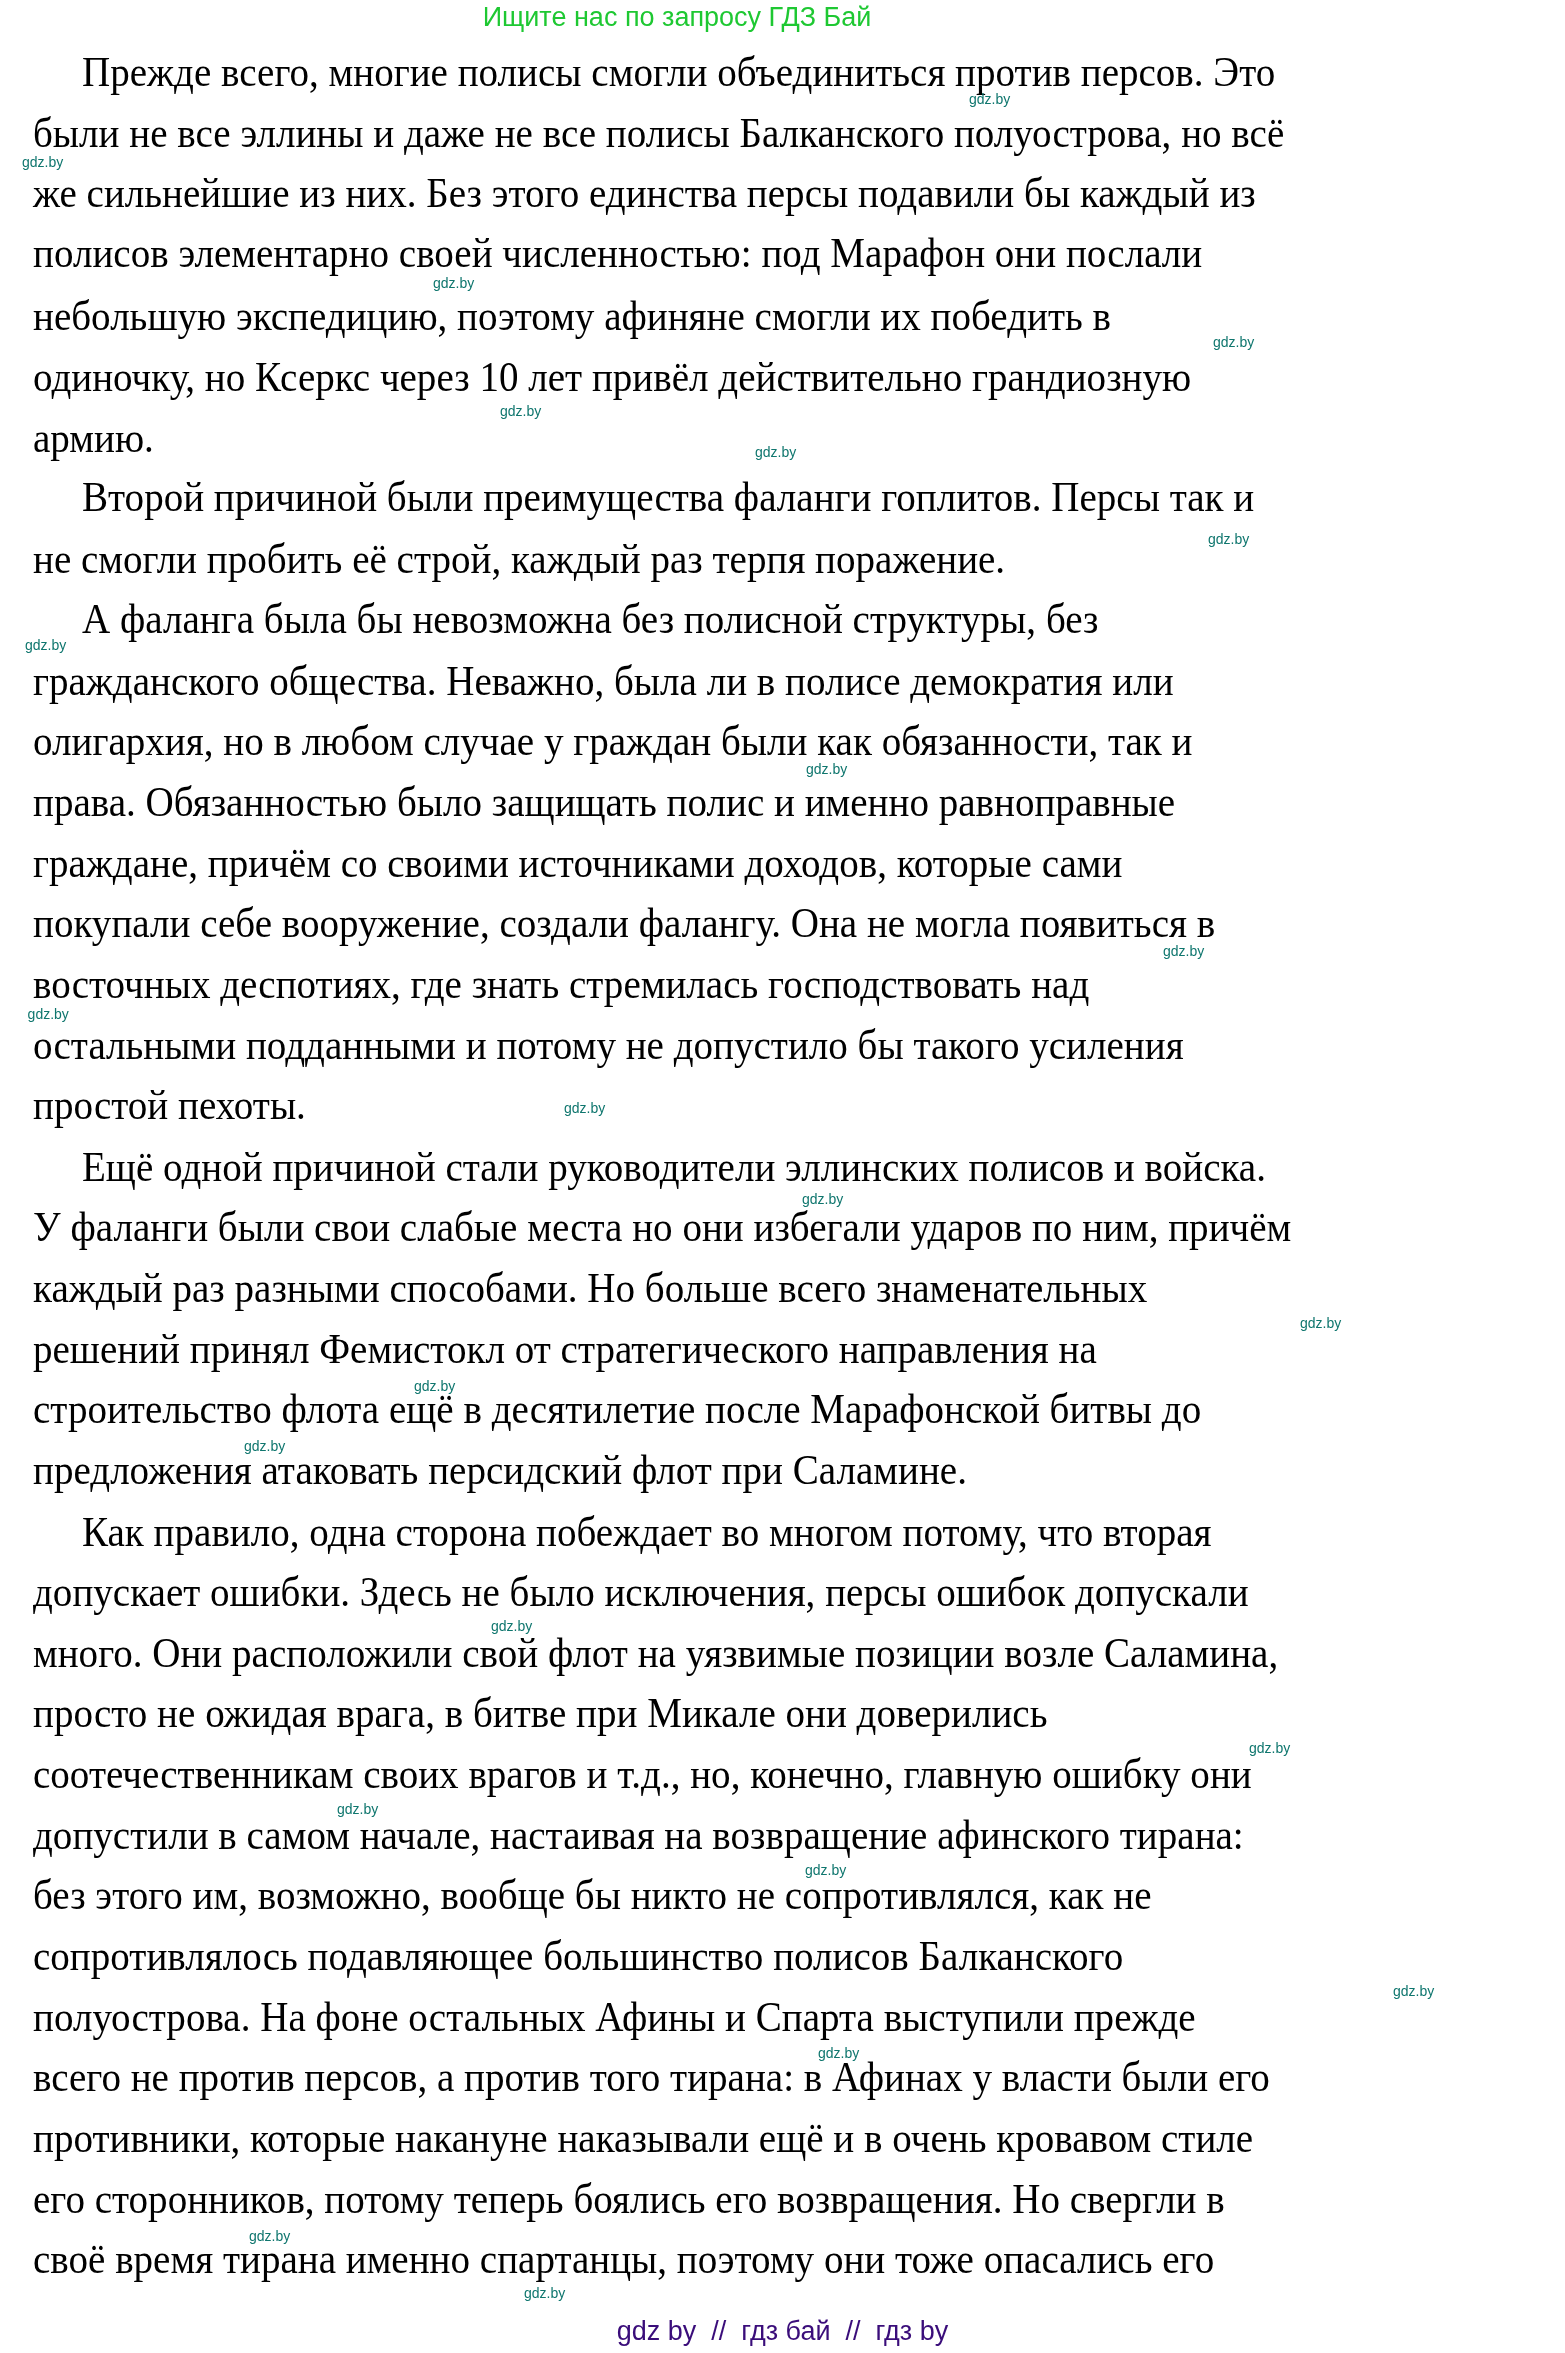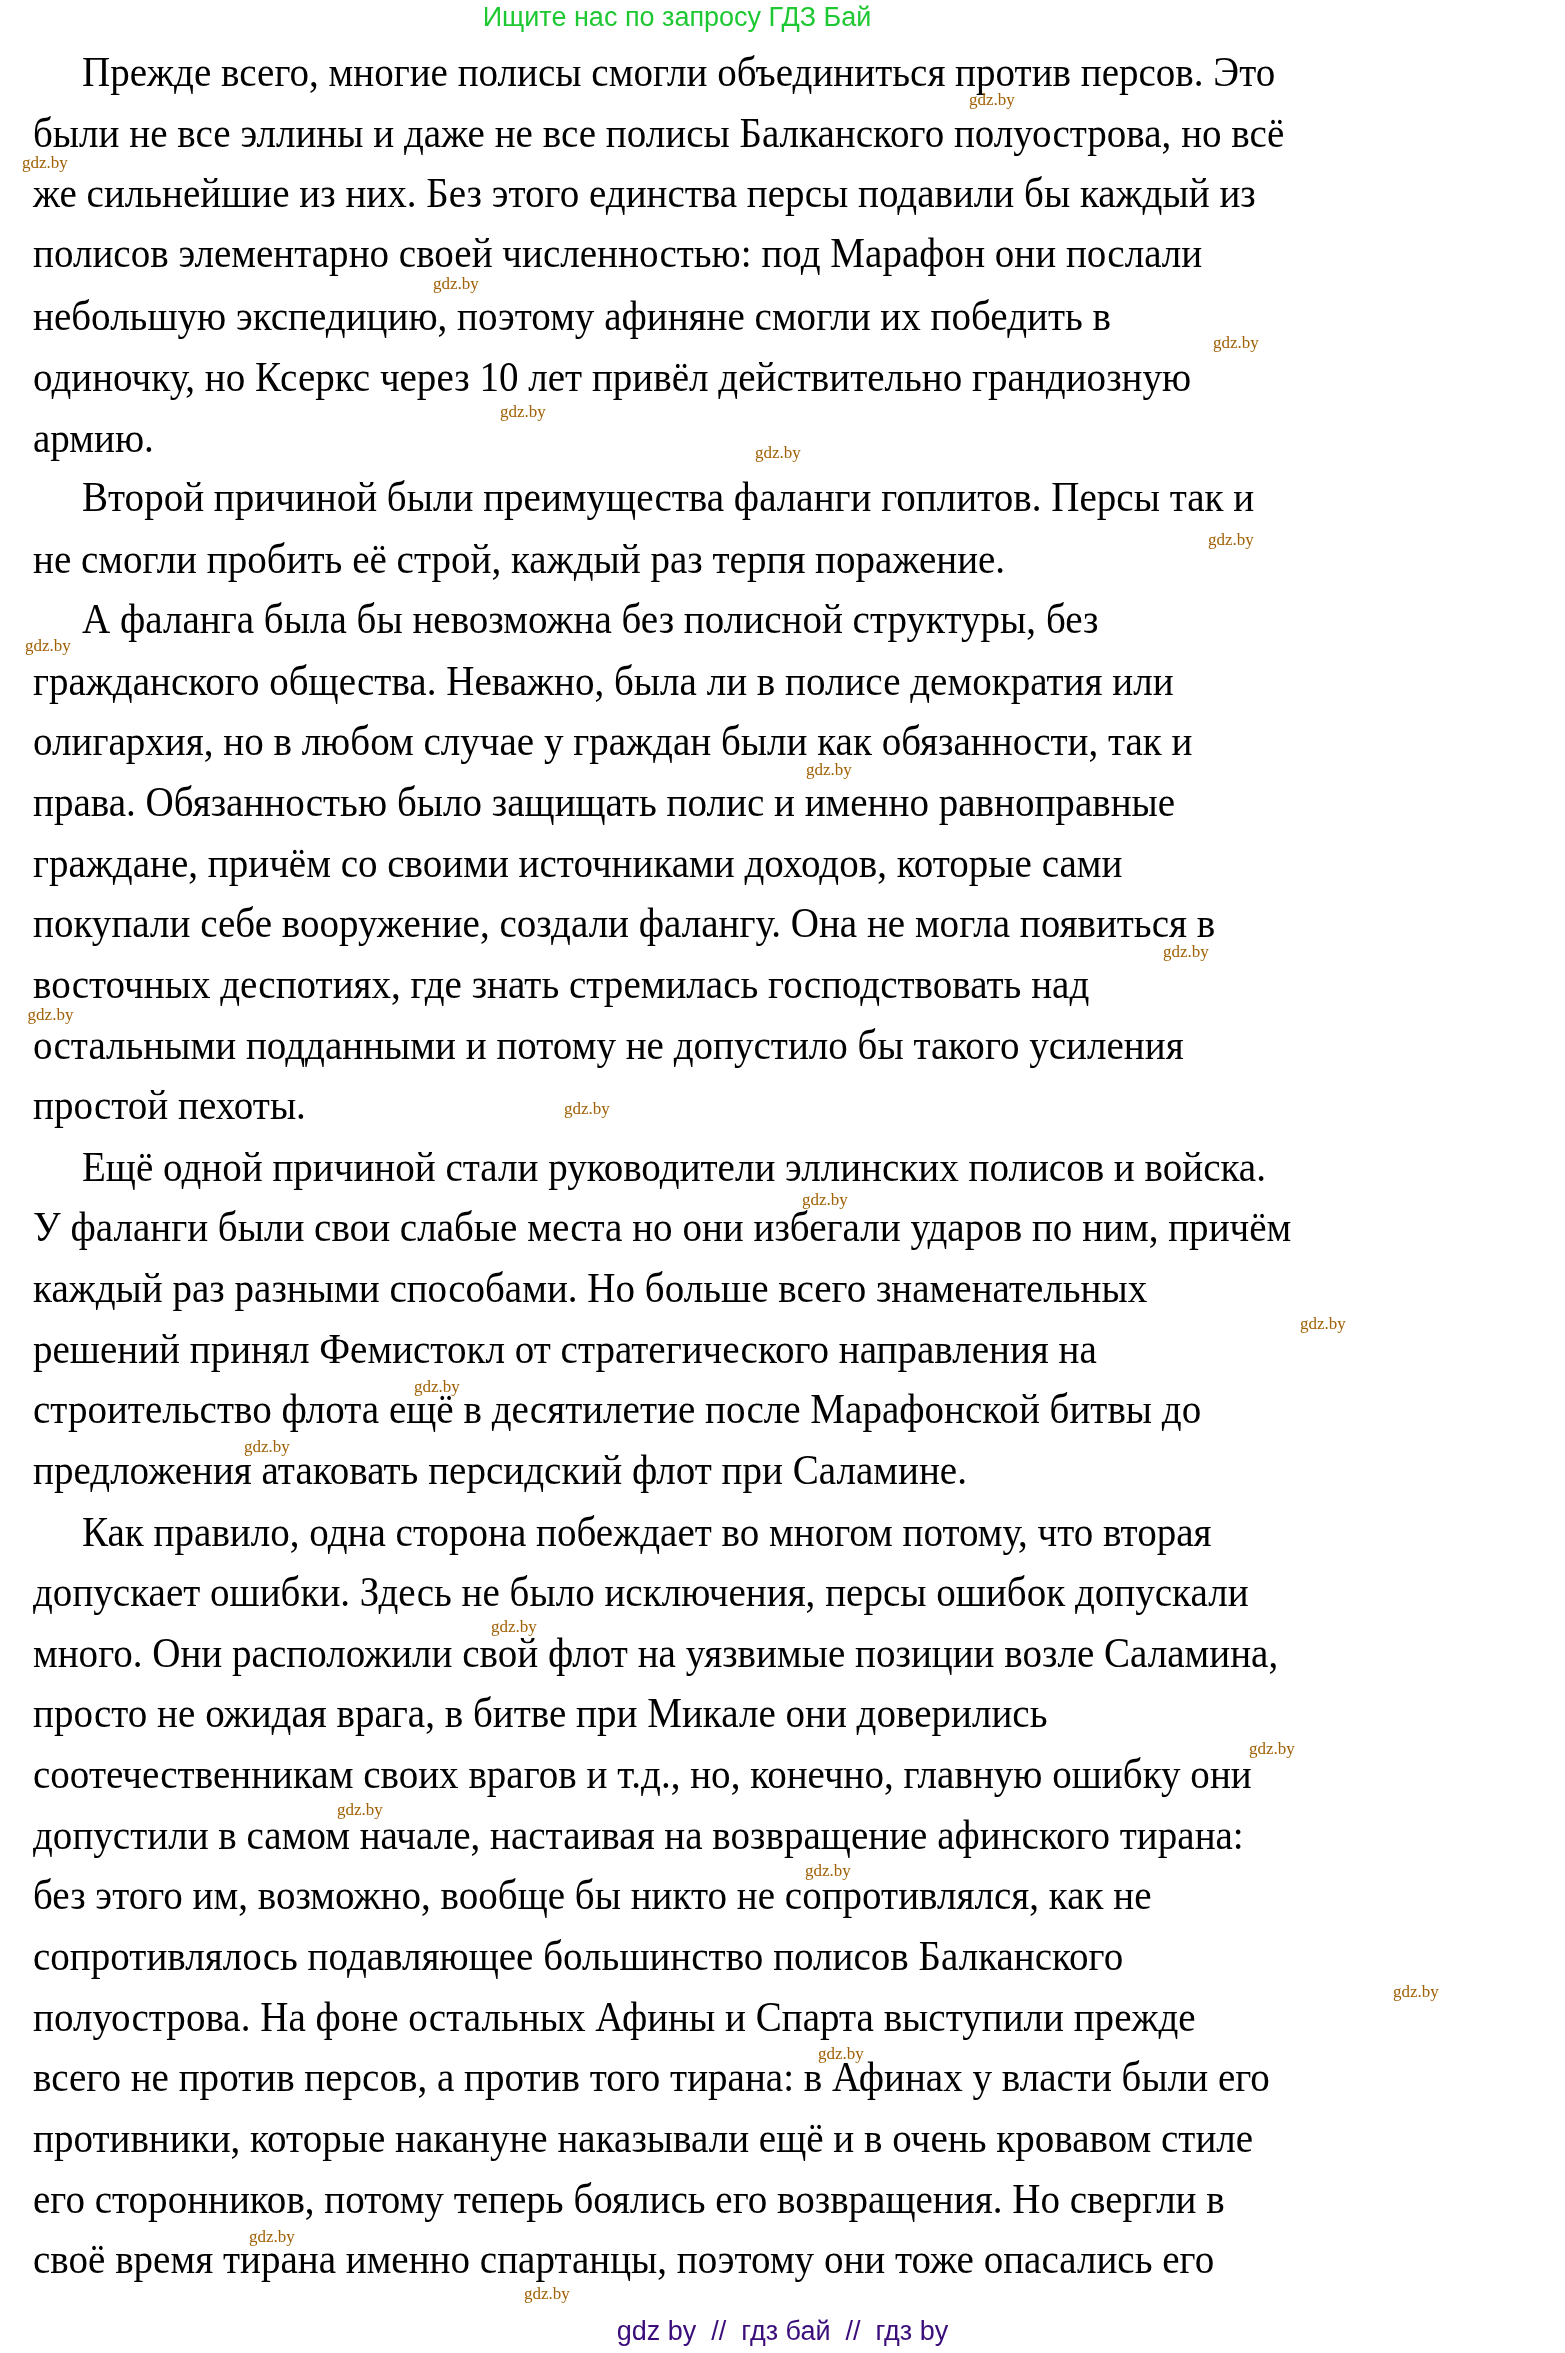--- a/index.html
+++ b/index.html
@@ -15,22 +15,22 @@
     line-height: 31.5px; white-space: pre;
   }
   .line {
     position: absolute; left: 33px;
     font-family: "Liberation Serif", serif; font-size: 42px; color: #000;
     line-height: 47px; white-space: nowrap;
     transform-origin: left top; transform: scaleX(0.93);
   }
   .line.indent { left: 82px; }
   .wm {
-    position: absolute; font-family: Liberation Serif, serif;
-    font-size: 17px; color: #a16207; line-height: 23.6px; white-space: nowrap;
+    position: absolute; font-family: Liberation Sans, sans-serif;
+    font-size: 14px; color: #0f766e; line-height: 23.6px; white-space: nowrap;
   }
 </style>
 </head>
 <body>
 
 <div class="header">Ищите нас по запросу ГДЗ Бай</div>
 
 <div>
   <div class="line indent" style="top:49px">Прежде всего, многие полисы смогли объединиться против персов. Это</div>
   <div class="line" style="top:110px">были не все эллины и даже не все полисы Балканского полуострова, но всё</div>

